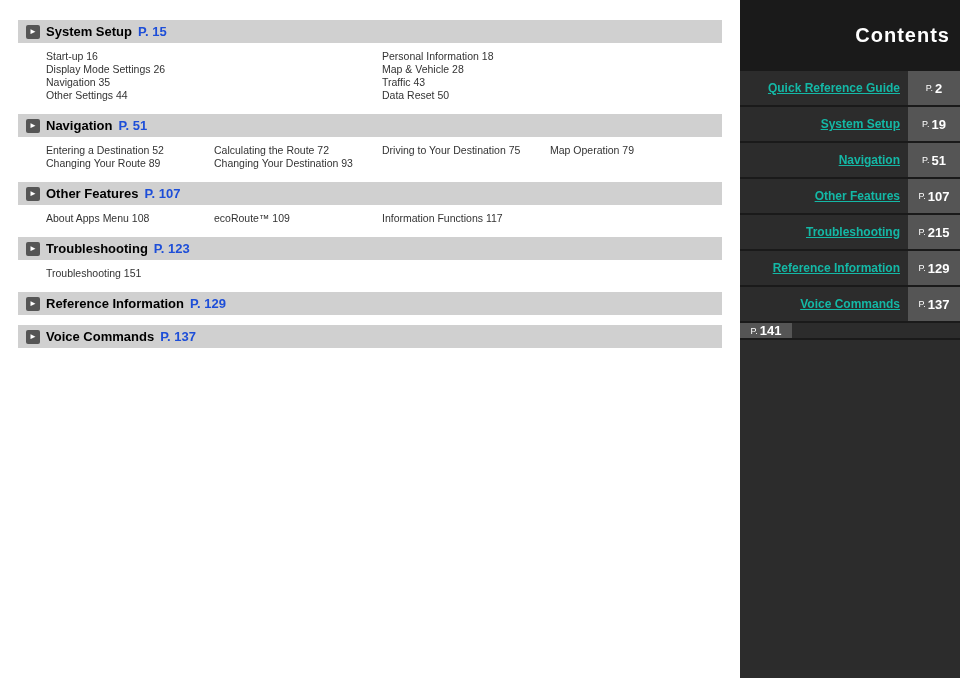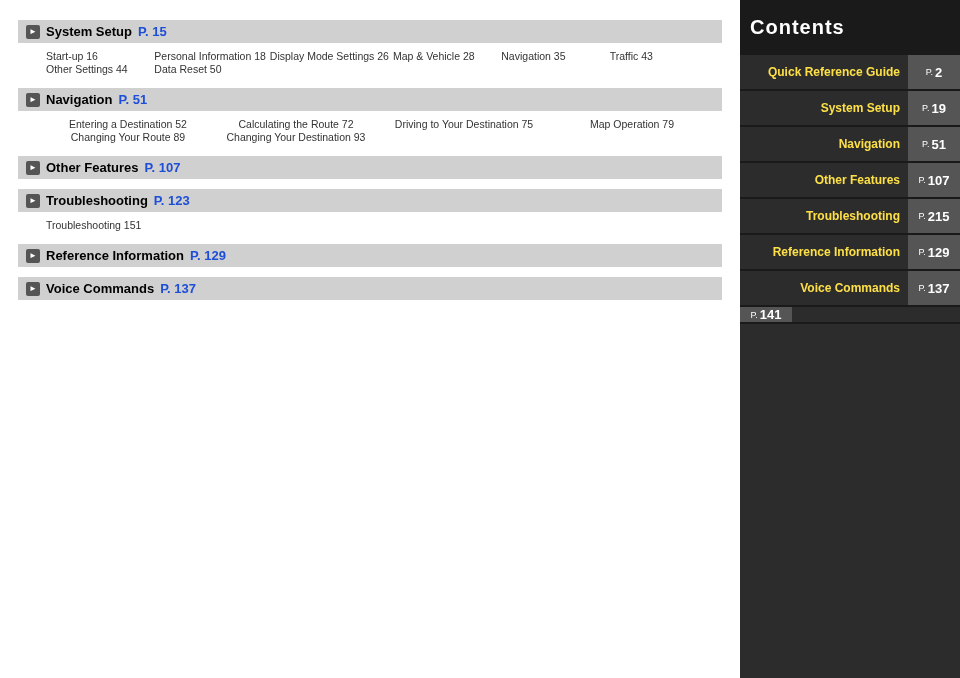--- a/index.html
+++ b/index.html
@@ -25,44 +25,45 @@
     .sidebar {
       width: 220px;
       background: #2c2c2c;
       display: flex;
       flex-direction: column;
     }
 
     .sidebar-title {
       background: #1a1a1a;
       color: #fff;
-      text-align: left;
-      padding: 16px 10px;
+      text-align: right;
+      padding: 24px 10px;
       font-size: 20px;
       font-weight: bold;
       letter-spacing: 1px;
     }
 
     .sidebar-item {
       display: flex;
       align-items: stretch;
       border-bottom: 2px solid #1a1a1a;
     }
 
     .sidebar-item-label {
       flex: 1;
-      color: #fde047;
+      color: #14b8a6;
       font-size: 12px;
       font-weight: bold;
       text-align: right;
       padding: 10px 8px 10px 10px;
       display: flex;
       align-items: center;
       justify-content: flex-end;
       background: #2c2c2c;
+      text-decoration: underline;
     }
 
     .sidebar-item-page {
       background: #555;
       color: #fff;
       font-size: 13px;
       font-weight: bold;
       min-width: 52px;
       display: flex;
       align-items: center;
@@ -133,54 +134,60 @@
 <body>
 
 <div class="main-content">
 
 <div class="section">
       <div class="section-header">
         <span class="section-icon">►</span>
         <span class="section-title">System Setup </span>
         <span class="section-page">P. 15</span>
       </div>
-      <div class="section-items" style="grid-template-columns: repeat(6, 1fr);">
+      <div class="section-items" style="grid-template-columns: repeat(2, 1fr);">
         <span class="item-text">Start-up 16</span>
         <span class="item-text">Personal Information 18</span>
         <span class="item-text">Display Mode Settings 26</span>
         <span class="item-text">Map &amp; Vehicle 28</span>
         <span class="item-text">Navigation 35</span>
         <span class="item-text">Traffic 43</span>
         <span class="item-text">Other Settings 44</span>
         <span class="item-text">Data Reset 50</span>
       </div>
     </div>
     <div class="section">
       <div class="section-header">
         <span class="section-icon">►</span>
         <span class="section-title">Navigation </span>
         <span class="section-page">P. 51</span>
       </div>
-      <div class="section-items" style="grid-template-columns: repeat(4, 1fr); text-align: center;">
+      <div class="section-items" style="grid-template-columns: repeat(4, 1fr);">
         <span class="item-text">Entering a Destination 52</span>
         <span class="item-text">Calculating the Route 72</span>
         <span class="item-text">Driving to Your Destination 75</span>
         <span class="item-text">Map Operation 79</span>
         <span class="item-text">Changing Your Route 89</span>
         <span class="item-text">Changing Your Destination 93</span>
         <span class="item-text"></span>
         <span class="item-text"></span>
       </div>
     </div>
     <div class="section">
       <div class="section-header">
         <span class="section-icon">►</span>
         <span class="section-title">Other Features </span>
         <span class="section-page">P. 107</span>
       </div>
+      <div class="section-items" style="grid-template-columns: repeat(4, 1fr);">
+        <span class="item-text">About Apps Menu 108</span>
+        <span class="item-text">ecoRoute™ 109</span>
+        <span class="item-text">Information Functions 117</span>
+        <span class="item-text"></span>
+      </div>
     </div>
     <div class="section">
       <div class="section-header">
         <span class="section-icon">►</span>
         <span class="section-title">Troubleshooting </span>
         <span class="section-page">P. 123</span>
       </div>
       <div class="section-items" style="grid-template-columns: repeat(4, 1fr);">
         <span class="item-text">Troubleshooting 151</span>
       </div>

